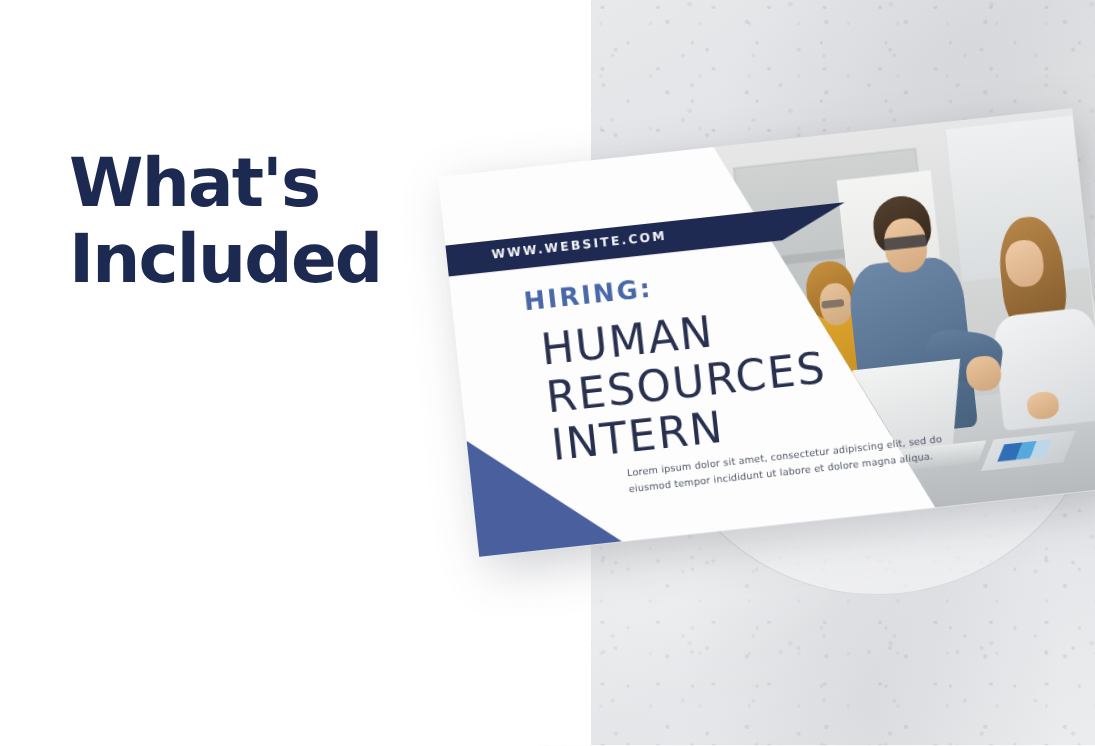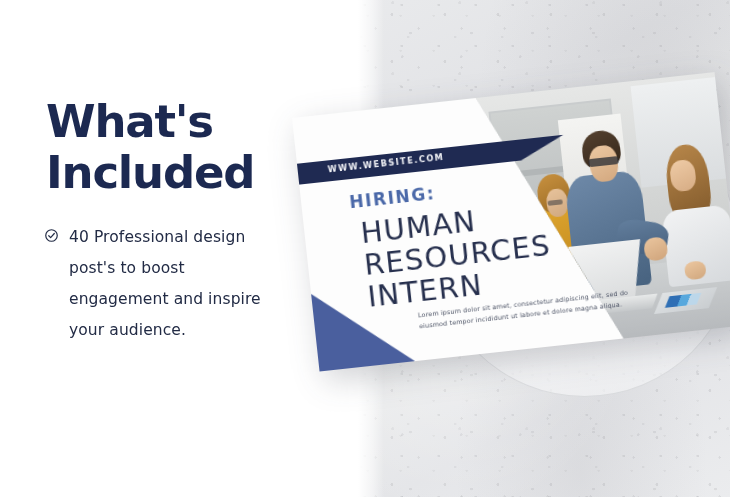--- a/index.html
+++ b/index.html
@@ -42,21 +42,21 @@
   
   .bg-circle{
     position:absolute;left:432px;top:92px;width:305px;height:305px;border-radius:50%;
     background:
       radial-gradient(circle at 34% 26%, rgba(255,255,255,.92), rgba(250,250,251,.72) 45%, rgba(238,239,241,.72) 100%);
     box-shadow:0 0 0 1px rgba(160,162,168,.25) inset;
     z-index:2;
   }
 
   
-  .left{position:absolute;left:0;top:0;width:358px;height:497px;background:#fff;z-index:4;}
+  .left{position:absolute;left:0;top:0;width:358px;height:497px;background:#fff;z-index:4;padding-left:36px;}
   .headline{
     position:absolute;left:46px;top:96px;width:290px;
     font-family:"DejaVu Sans", sans-serif;
     font-weight:bold;font-size:45px;line-height:51px;
     letter-spacing:-1.2px;color:#1c2951;
   }
   .bullet{
     position:absolute;left:44px;top:222px;width:240px;
     display:flex;gap:10px;align-items:flex-start;
   }
@@ -177,29 +177,20 @@
 <div class="stage">
 
   <div class="concrete"></div>
   <div class="bg-circle"></div>
   <div class="concrete-fade"></div>
 
   <div class="left">
     <div class="headline" style="white-space: pre-line;">What's
 Included</div>
 
-    <div class="bullet">
-      <span class="check">
-        <svg width="15" height="15" viewBox="0 0 24 24" fill="none" stroke="#222b45" stroke-width="1.9" stroke-linecap="round" stroke-linejoin="round">
-          <circle cx="12" cy="12" r="9.2"></circle>
-          <path d="M7.6 12.4l3 3 5.9-6.6"></path>
-        </svg>
-      </span>
-      <span class="bullet-text">40 Professional design post's to boost engagement and inspire your audience.</span>
-    </div>
   </div>
 
   <div class="card-wrap">
     <div class="card">
 
       <div class="photo">
         <div class="ph ph-room"></div>
         <div class="ph ph-win"></div>
         <div class="ph ph-shelf"></div>
         <div class="ph ph-shelf2"></div>

